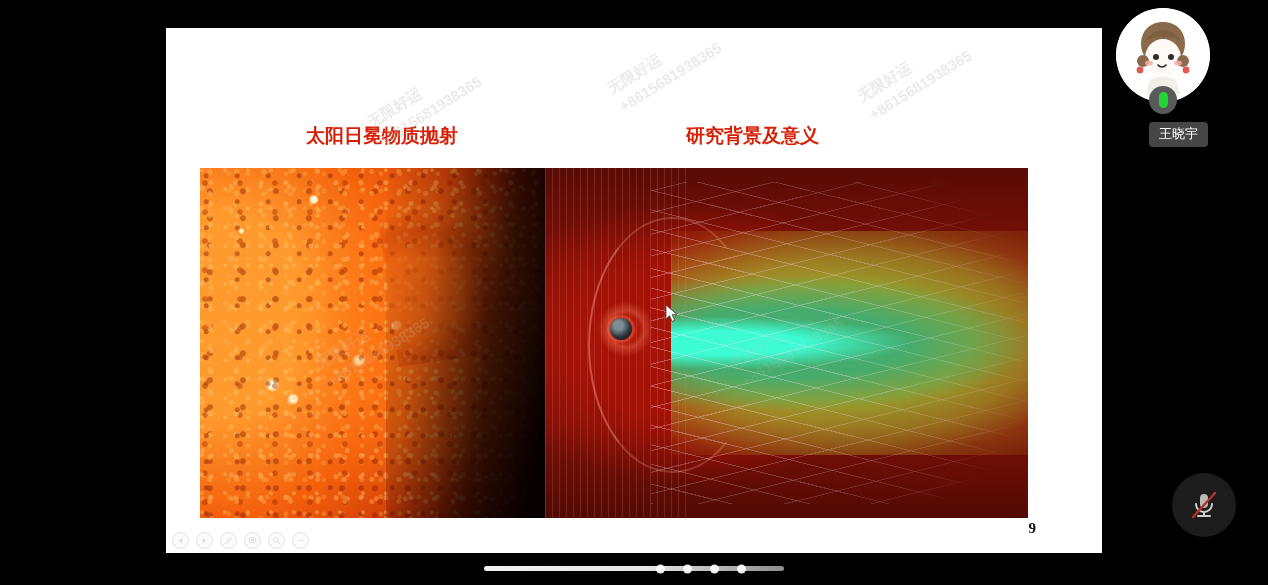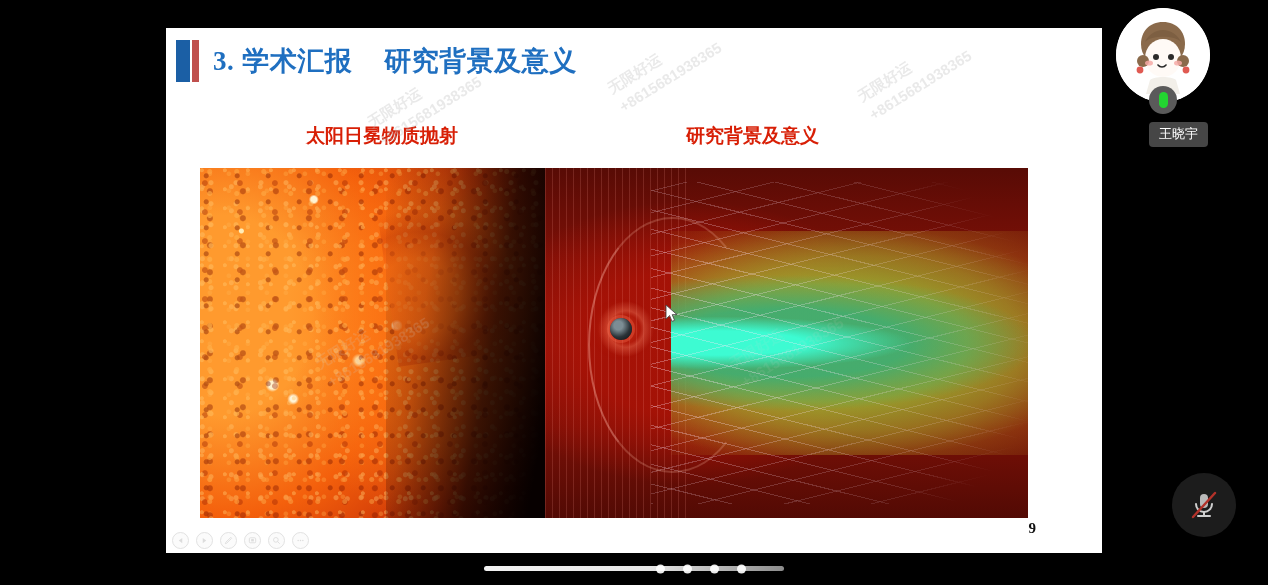--- a/index.html
+++ b/index.html
@@ -139,32 +139,20 @@
   
   .cursor{position:absolute;left:665px;top:304px;}
 </style>
 </head>
 <body>
 
 <div class="app">
 
   <div class="slide">
 
-    <div class="title-row">
-      <div class="accent">
-        <span class="bar-blue"></span>
-        <span class="bar-red"></span>
-      </div>
-      <div class="title-text">
-        <span class="num">3.</span>
-        <span>学术汇报</span>
-        <span class="title-gap"></span>
-        <span>研究背景及意义</span>
-      </div>
-    </div>
 
     <div class="heading left">太阳日冕物质抛射</div>
     <div class="heading right">研究背景及意义</div>
 
     <div class="figure">
 
       <div class="fig-half fig-sun">
         <div class="sun-disk"></div>
         <div class="sun-grain"></div>
         <div class="sun-prom"></div>

